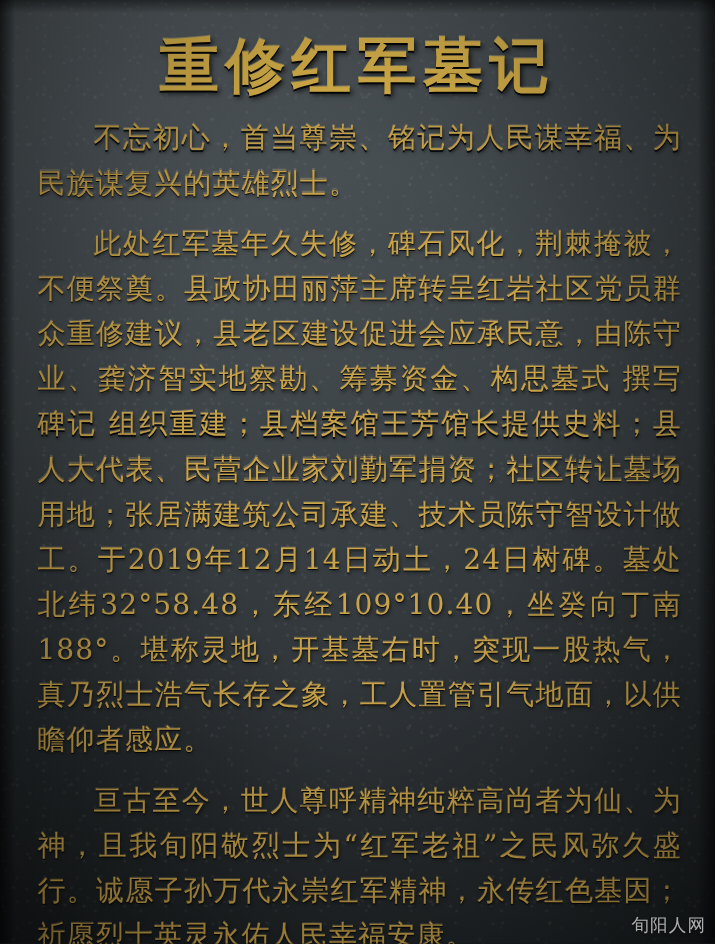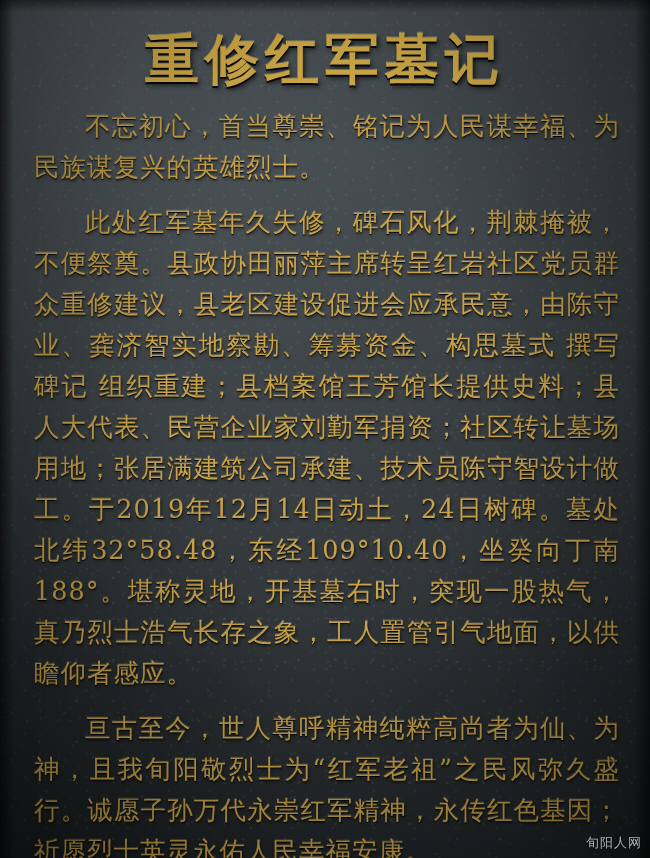--- a/index.html
+++ b/index.html
@@ -101,21 +101,21 @@
     margin: 0 0 0 0;
     text-indent: 2em;
   }
   .para + .para { margin-top: 14px; }
 
   .watermark {
     position: absolute;
     right: 8px;
     bottom: 6px;
     font-family: "DejaVu Sans", sans-serif;
-    font-size: 13px;
+    font-size: 16px;
     color: rgba(235,235,235,0.72);
     letter-spacing: 1px;
     text-shadow: 0 1px 2px rgba(0,0,0,0.8);
   }
 
   .edge-left {
     position: absolute;
     top: 0; bottom: 0; left: 0;
     width: 14px;
     background: linear-gradient(90deg, rgba(0,0,0,0.6) 0%, rgba(0,0,0,0) 100%);

